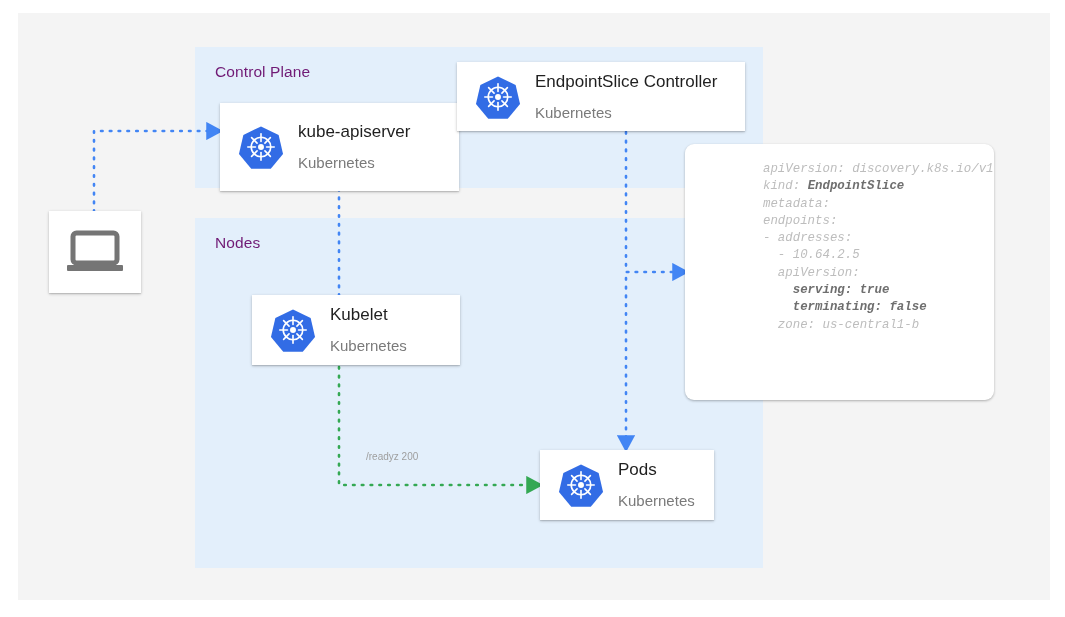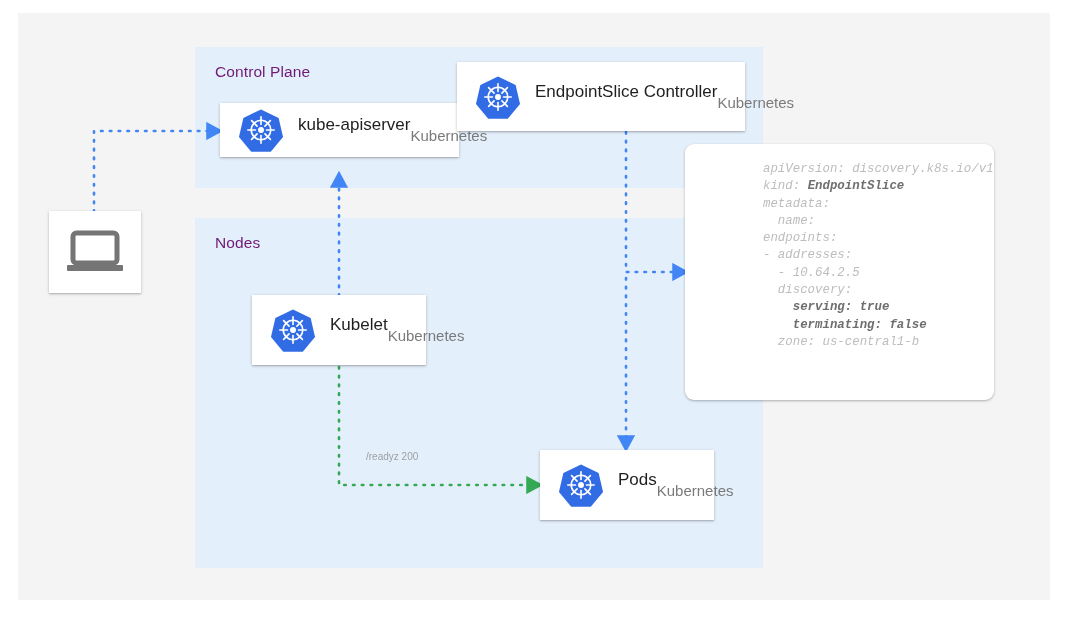--- a/index.html
+++ b/index.html
@@ -88,38 +88,39 @@
   }
   .card-icon {
     flex: 0 0 auto;
     width: 46px;
     height: 46px;
     margin-left: 18px;
     margin-right: 14px;
   }
   .card-text {
     display: flex;
+    flex-direction: column;
     justify-content: center;
     line-height: 1.18;
   }
   .card-title {
     font-size: 17px;
     color: #1f1f1f;
     white-space: nowrap;
   }
   .card-sub {
     font-size: 15px;
     color: #7a7a7a;
     white-space: nowrap;
     margin-top: 12px;
   }
   
-  .card-apiserver      { left: 220px; top: 103px;  width: 239px; height: 54px; }
+  .card-apiserver      { left: 220px; top: 103px;  width: 239px; height: 88px; }
   .card-endpointslice  { left: 457px; top: 62px;   width: 288px; height: 69px; }
-  .card-kubelet        { left: 252px; top: 295px;  width: 174px; height: 70px; }
+  .card-kubelet        { left: 252px; top: 295px;  width: 208px; height: 70px; }
   .card-pods           { left: 540px; top: 450px;  width: 174px; height: 70px; }
   .card-laptop {
     left: 49px;  top: 211px;  width: 92px;  height: 82px;
     justify-content: center;
   }
   .card-laptop .card-icon { margin: 0; width: 58px; height: 46px; }
   
   .yaml-box {
     position: absolute;
     left: 685px;
@@ -293,23 +294,22 @@
     <span class="card-text">
       <span class="card-title">Pods</span>
       <span class="card-sub">Kubernetes</span>
     </span>
   </div>
 
   <div class="yaml-box">
     <div class="yaml-line">apiVersion: discovery.k8s.io/v1</div>
     <div class="yaml-line"><span>kind: </span><span class="b">EndpointSlice</span></div>
     <div class="yaml-line">metadata:</div>
-    <div class="yaml-line">  name:</div>
     <div class="yaml-line">endpoints:</div>
     <div class="yaml-line">- addresses:</div>
     <div class="yaml-line">  - 10.64.2.5</div>
-    <div class="yaml-line">  discovery:</div>
+    <div class="yaml-line">  apiVersion:</div>
     <div class="yaml-line bold">    serving: true</div>
     <div class="yaml-line bold">    terminating: false</div>
     <div class="yaml-line">  zone: us-central1-b</div>
   </div>
 
 </div>
 
 </body></html>

